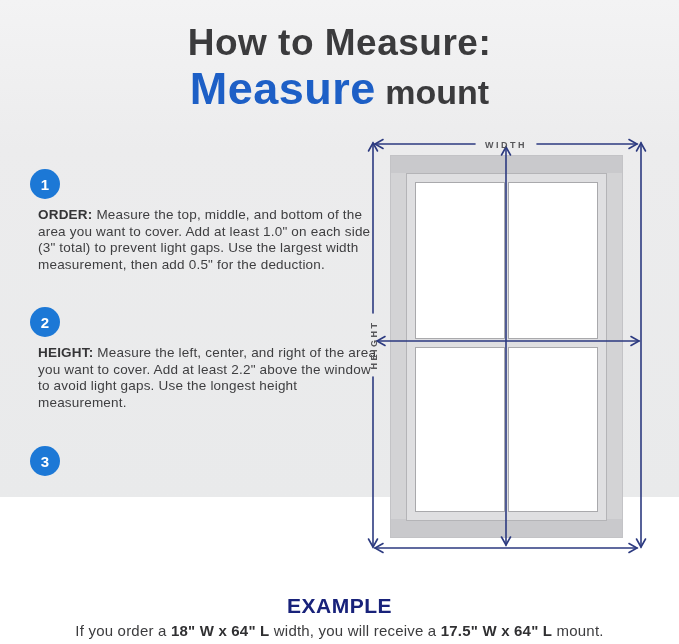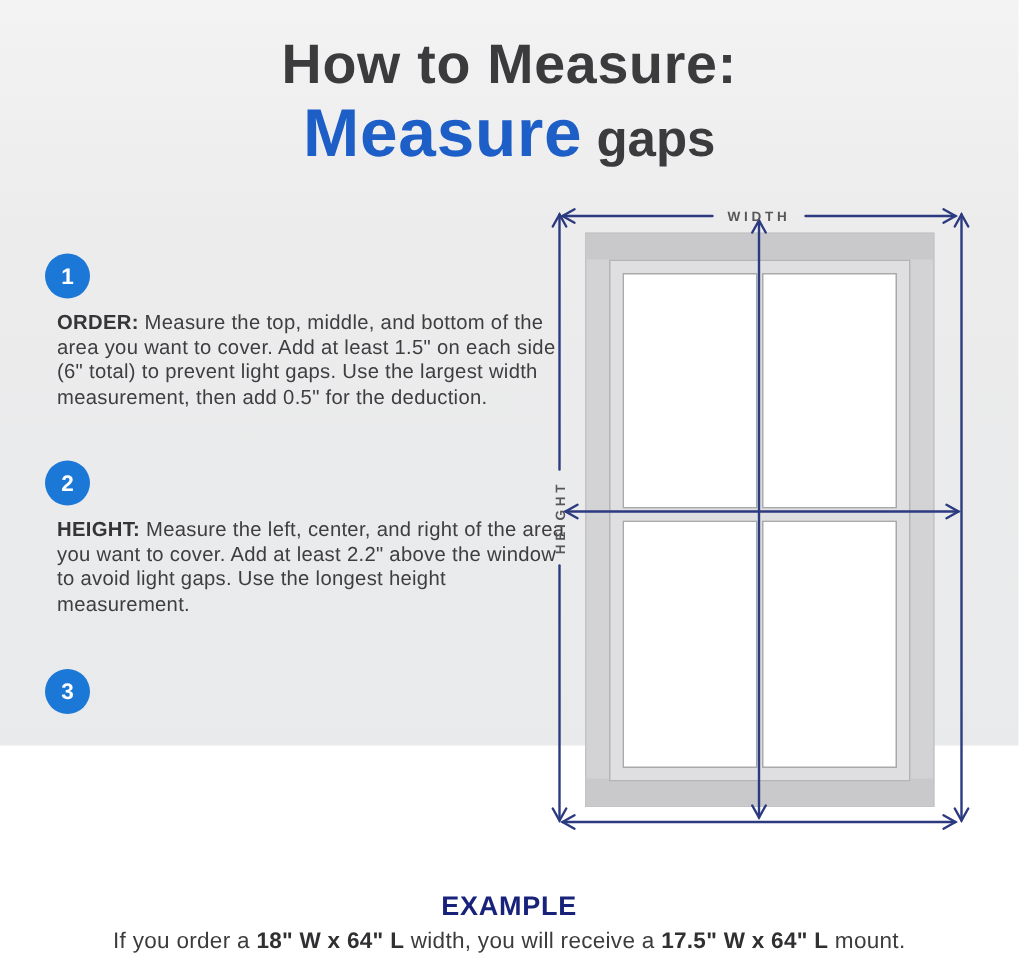--- a/index.html
+++ b/index.html
@@ -54,37 +54,37 @@
   .arrows-svg text {
     font-family:"Liberation Sans", sans-serif; font-size:9px; font-weight:700;
     letter-spacing:2.5px; fill:#57575a;
   }
 
   
   .example-strip {
     position:absolute; left:0; top:585px; width:679px; height:59px;
     background:#ffffff; text-align:center; padding-top:9px;
   }
-  .example-heading { font-size:18px; font-weight:700; color:#18227a; letter-spacing:0.5px; }
+  .example-heading { font-size:21px; font-weight:700; color:#18227a; letter-spacing:0.5px; }
   .example-line { margin-top:4px; font-size:15px; color:#3c3c3e; letter-spacing:0.2px; }
   .example-line b { font-weight:700; color:#303032; }
 </style>
 </head>
 <body>
 
 <div class="page">
 
   <div class="title-block">
     <div class="title-line1">How to Measure:</div>
-    <div class="title-line2"><span class="title-highlight">Measure</span><span> gaps</span></div>
+    <div class="title-line2"><span class="title-highlight">Measure</span><span> mount</span></div>
   </div>
 
   <div class="step step-1">
     <div class="badge">1</div>
-    <p><b>ORDER:</b> <span>Measure the top, middle, and bottom of the area you want to cover. Add at least 1.5" on each side (6" total) to prevent light gaps. Use the largest width measurement, then add 0.5" for the deduction.</span></p>
+    <p><b>ORDER:</b> <span>Measure the top, middle, and bottom of the area you want to cover. Add at least 1.0" on each side (3" total) to prevent light gaps. Use the largest width measurement, then add 0.5" for the deduction.</span></p>
   </div>
 
   <div class="step step-2">
     <div class="badge">2</div>
     <p><b>HEIGHT:</b> <span>Measure the left, center, and right of the area you want to cover. Add at least 2.2" above the window to avoid light gaps. Use the longest height measurement.</span></p>
   </div>
 
   <div class="step step-3">
     <div class="badge">3</div>
   </div>

